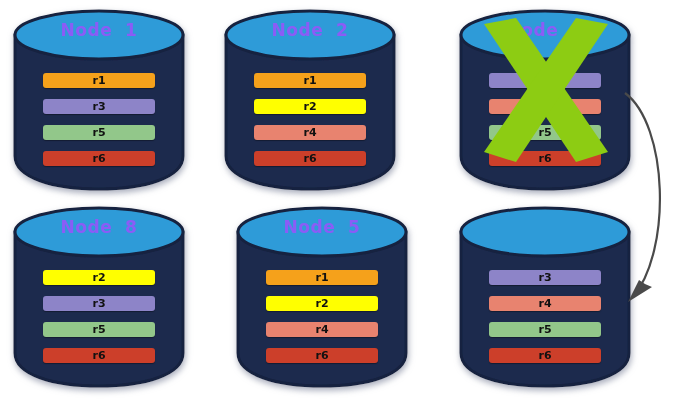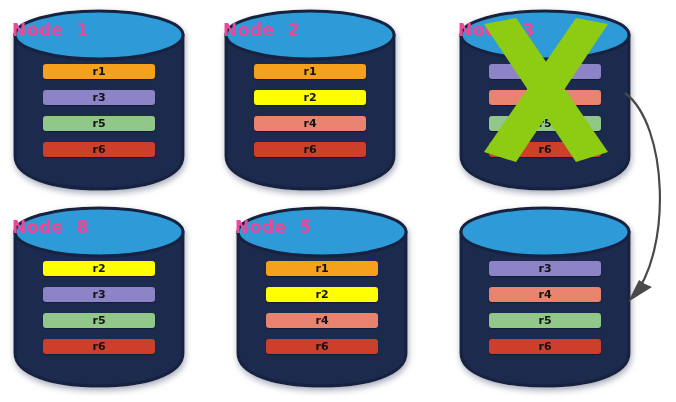--- a/index.html
+++ b/index.html
@@ -32,38 +32,39 @@
     top: 0;
     width: 174px;
     height: 183px;
     overflow: visible;
   }
   .node-label {
     position: absolute;
     left: 0;
     top: 12px;
     width: 174px;
-    color: #ec4899;
+    text-align: center;
+    color: #8b5cf6;
     font-size: 17px;
     font-weight: bold;
     font-family: "DejaVu Sans", sans-serif;
     letter-spacing: 0.5px;
     white-space: pre;
     pointer-events: none;
   }
   .records {
     position: absolute;
     left: 0;
     top: 55px;
     width: 174px;
   }
   .record {
     position: relative;
     height: 15px;
-    margin: 1px 31px 11px 31px;
+    margin: 10px 31px 11px 31px;
     border-radius: 3px;
     box-shadow: 0 1px 1px rgba(0,0,0,0.35);
   }
   .record-label {
     position: absolute;
     left: 0;
     top: 0;
     width: 100%;
     height: 15px;
     line-height: 15px;

